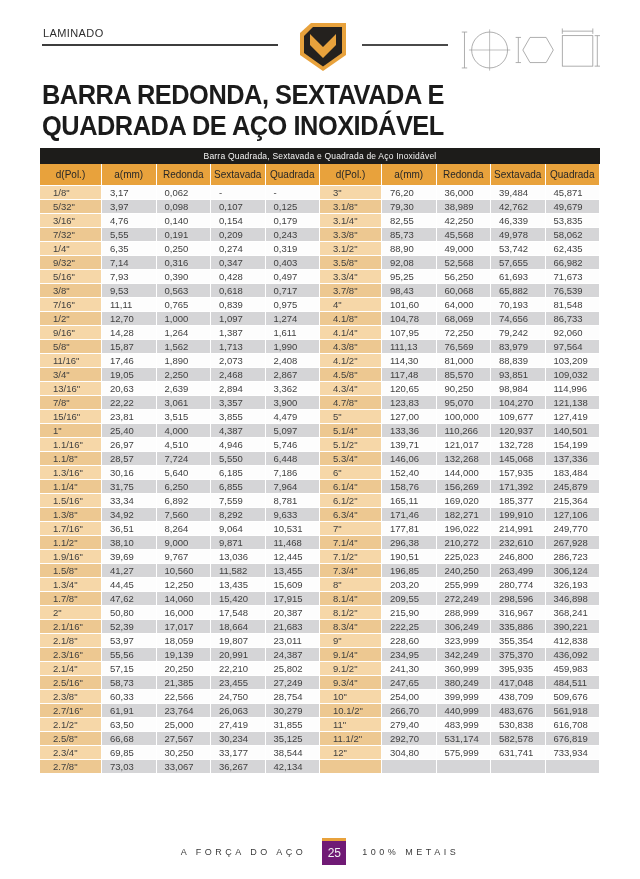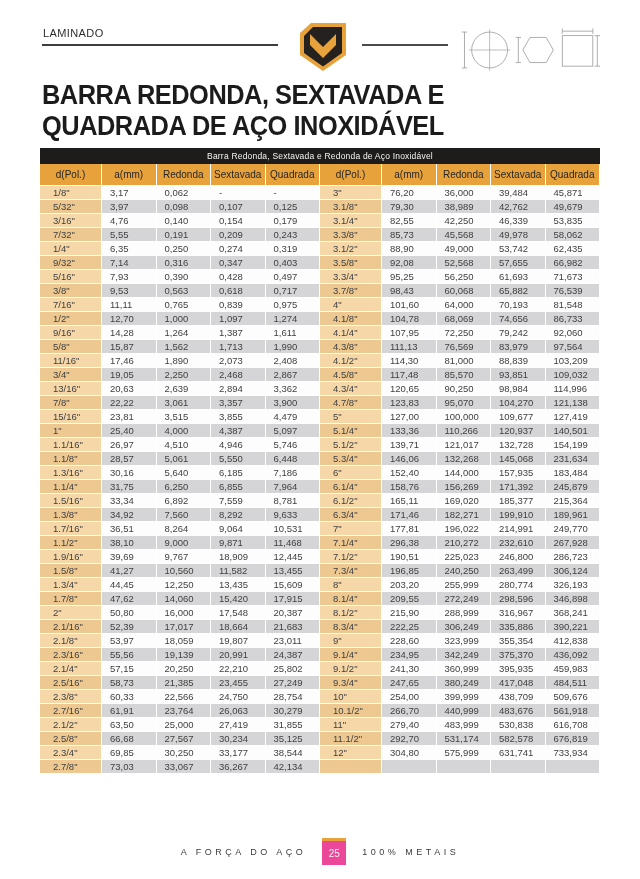--- a/index.html
+++ b/index.html
@@ -44,22 +44,22 @@
   .tanD{background:#edc891;}
   .rowW{background:#fdfdfd;}
   .rowG{background:#d5d5d7;}
   
   .footer{
     position:absolute;left:0;right:0;top:838px;display:flex;align-items:center;
     justify-content:center;gap:16px;
   }
   .foot-text{font-size:9px;letter-spacing:3.5px;color:#3b3b3b;}
   .page-box{
-    width:24px;height:24px;background:#ec4899;border-top:3px solid #e8a23c;
-    display:flex;align-items:center;justify-content:center;color:#f3f3f3;font-size:10px;
+    width:24px;height:24px;background:#701a75;border-top:3px solid #e8a23c;
+    display:flex;align-items:center;justify-content:center;color:#f3f3f3;font-size:12px;
   }
 </style>
 </head>
 <body>
 
 <div class="page">
 
   <div class="cat-label">LAMINADO</div>
   <div class="rule rule-left"></div>
 
@@ -100,21 +100,21 @@
       </g>
     </svg>
   </div>
 
   <div class="title">
     <div>BARRA REDONDA, SEXTAVADA E</div>
     <div>QUADRADA DE AÇO INOXIDÁVEL</div>
   </div>
 
   <div class="tbl">
-    <div class="tbl-caption">Barra Redonda, Sextavada e Redonda de Aço Inoxidável</div>
+    <div class="tbl-caption">Barra Quadrada, Sextavada e Quadrada de Aço Inoxidável</div>
     <div class="grid">
         <div class="cell head">d(Pol.)</div>
         <div class="cell head">a(mm)</div>
         <div class="cell head">Redonda</div>
         <div class="cell head">Sextavada</div>
         <div class="cell head">Quadrada</div>
         <div class="cell head">d(Pol.)</div>
         <div class="cell head">a(mm)</div>
         <div class="cell head">Redonda</div>
         <div class="cell head">Sextavada</div>
@@ -304,28 +304,28 @@
         <div class="cell rowW">4,510</div>
         <div class="cell rowW">4,946</div>
         <div class="cell rowW">5,746</div>
         <div class="cell c1 tanL">5.1/2"</div>
         <div class="cell rowW">139,71</div>
         <div class="cell rowW">121,017</div>
         <div class="cell rowW">132,728</div>
         <div class="cell rowW">154,199</div>
         <div class="cell c1 tanD">1.1/8"</div>
         <div class="cell rowG">28,57</div>
-        <div class="cell rowG">5,061</div>
+        <div class="cell rowG">7,724</div>
         <div class="cell rowG">5,550</div>
         <div class="cell rowG">6,448</div>
         <div class="cell c1 tanD">5.3/4"</div>
         <div class="cell rowG">146,06</div>
         <div class="cell rowG">132,268</div>
         <div class="cell rowG">145,068</div>
-        <div class="cell rowG">231,634</div>
+        <div class="cell rowG">137,336</div>
         <div class="cell c1 tanL">1.3/16"</div>
         <div class="cell rowW">30,16</div>
         <div class="cell rowW">5,640</div>
         <div class="cell rowW">6,185</div>
         <div class="cell rowW">7,186</div>
         <div class="cell c1 tanL">6"</div>
         <div class="cell rowW">152,40</div>
         <div class="cell rowW">144,000</div>
         <div class="cell rowW">157,935</div>
         <div class="cell rowW">183,484</div>
@@ -351,21 +351,21 @@
         <div class="cell rowW">215,364</div>
         <div class="cell c1 tanD">1.3/8"</div>
         <div class="cell rowG">34,92</div>
         <div class="cell rowG">7,560</div>
         <div class="cell rowG">8,292</div>
         <div class="cell rowG">9,633</div>
         <div class="cell c1 tanD">6.3/4"</div>
         <div class="cell rowG">171,46</div>
         <div class="cell rowG">182,271</div>
         <div class="cell rowG">199,910</div>
-        <div class="cell rowG">189,961</div>
+        <div class="cell rowG">127,106</div>
         <div class="cell c1 tanL">1.7/16"</div>
         <div class="cell rowW">36,51</div>
         <div class="cell rowW">8,264</div>
         <div class="cell rowW">9,064</div>
         <div class="cell rowW">10,531</div>
         <div class="cell c1 tanL">7"</div>
         <div class="cell rowW">177,81</div>
         <div class="cell rowW">196,022</div>
         <div class="cell rowW">214,991</div>
         <div class="cell rowW">249,770</div>
@@ -375,21 +375,21 @@
         <div class="cell rowG">9,871</div>
         <div class="cell rowG">11,468</div>
         <div class="cell c1 tanD">7.1/4"</div>
         <div class="cell rowG">296,38</div>
         <div class="cell rowG">210,272</div>
         <div class="cell rowG">232,610</div>
         <div class="cell rowG">267,928</div>
         <div class="cell c1 tanL">1.9/16"</div>
         <div class="cell rowW">39,69</div>
         <div class="cell rowW">9,767</div>
-        <div class="cell rowW">18,909</div>
+        <div class="cell rowW">13,036</div>
         <div class="cell rowW">12,445</div>
         <div class="cell c1 tanL">7.1/2"</div>
         <div class="cell rowW">190,51</div>
         <div class="cell rowW">225,023</div>
         <div class="cell rowW">246,800</div>
         <div class="cell rowW">286,723</div>
         <div class="cell c1 tanD">1.5/8"</div>
         <div class="cell rowG">41,27</div>
         <div class="cell rowG">10,560</div>
         <div class="cell rowG">11,582</div>

